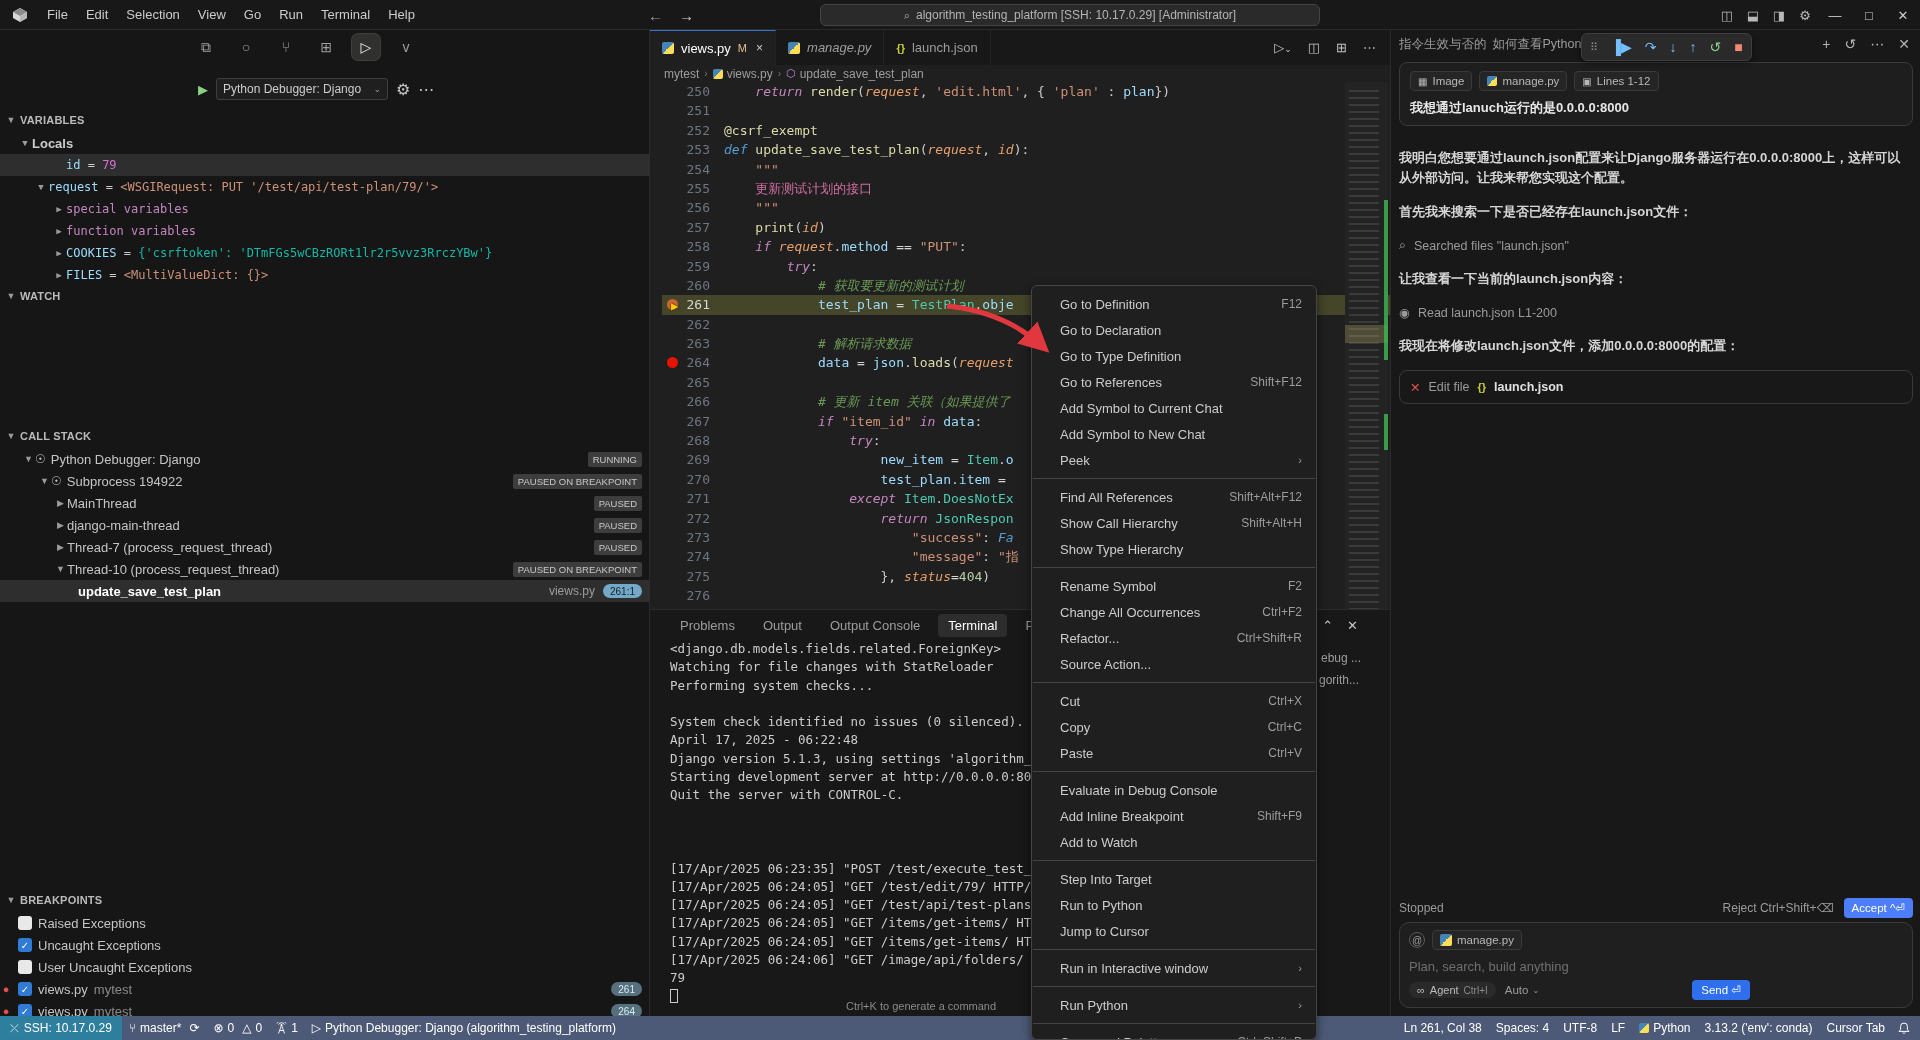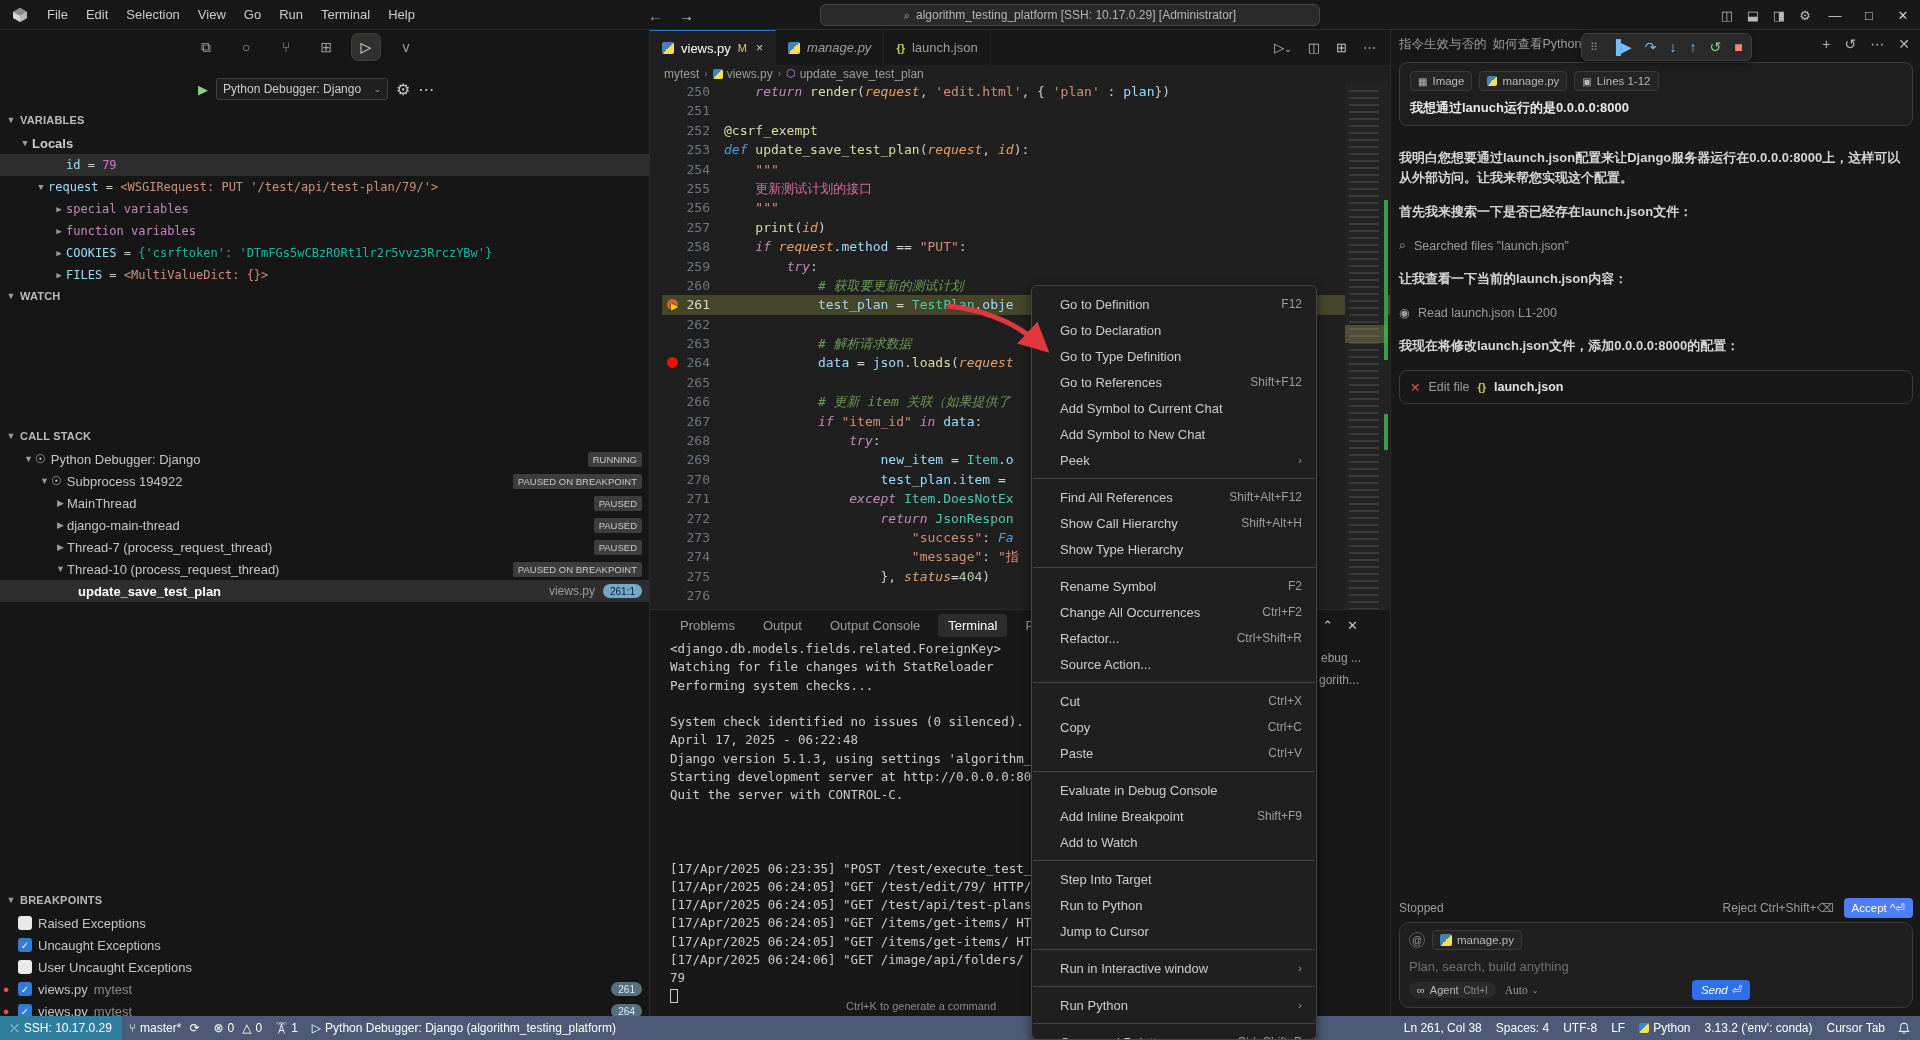--- a/index.html
+++ b/index.html
@@ -113,22 +113,22 @@
   #reject-lbl { margin-left:auto; }
   #chat-input { position:absolute; left:8px; top:892px; width:514px; height:86px; background:#1f1f1f;
     border:1px solid #3a3a3a; border-radius:10px; padding:7px 9px; }
   #ci-row1 { display:flex; align-items:center; gap:7px; }
   .at-ic { width:16px; height:16px; border:1px solid #5a5a5a; border-radius:50%; color:#9b9b9b; font-size:10px;
     display:inline-flex; align-items:center; justify-content:center; }
   #ci-placeholder { margin-top:9px; font-size:13px; color:#6f6f6f; }
   #ci-row3 { position:absolute; left:9px; right:9px; bottom:7px; display:flex; align-items:center; gap:9px; }
   #agent-pill { background:#2a2a2a; border-radius:10px; font-size:11px; color:#bbbbbb; padding:2px 8px; display:inline-flex; gap:5px; align-items:center; }
   #agent-pill .kbd { color:#8a8a8a; font-size:10px; }
-  #model-dd { font-size:11.5px; color:#9b9b9b; display:inline-flex; gap:4px; align-items:center;font-family:Liberation Serif, serif; }
-  #send-btn { margin-left:auto; background:#2f6fed; color:#fff; font-size:11.5px; border-radius:4px; padding:3px 9px;font-style:italic; }
+  #model-dd { font-size:11.5px; color:#9b9b9b; display:inline-flex; gap:4px; align-items:center; }
+  #send-btn { margin-left:auto; background:#2f6fed; color:#fff; font-size:11.5px; border-radius:4px; padding:3px 9px; }
   #img-ic { color:#9b9b9b; font-size:13px; }
   
   #statusbar { position:absolute; left:0; top:1016px; width:1920px; height:24px; background:#4d5a77; color:#ffffff;
     display:flex; align-items:center; font-size:12px; z-index:30; }
   #remote-chunk { background:#2e7f9e; height:24px; display:flex; align-items:center; padding:0 10px; gap:5px; }
   .sb-item { display:flex; align-items:center; gap:4px; padding:0 7px; white-space:nowrap; }
   #sb-right { margin-left:auto; display:flex; align-items:center; padding-right:10px; }
   
   #ctx-menu { position:absolute; left:1031px; top:285px; width:286px; background:#1f1f1f; border:1px solid #454545;
     border-radius:6px; box-shadow:0 3px 10px rgba(0,0,0,.55); z-index:50; padding:5px 0; overflow:hidden; height:755px; }

